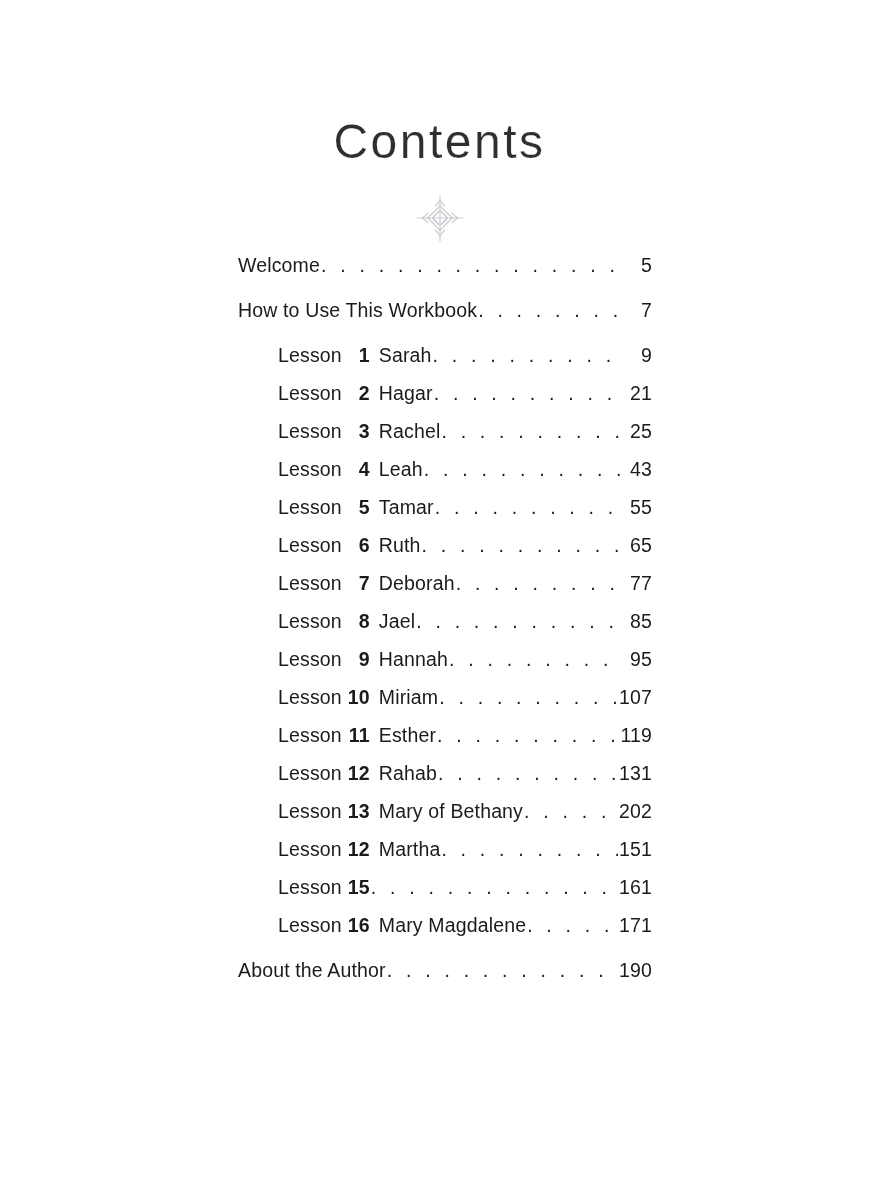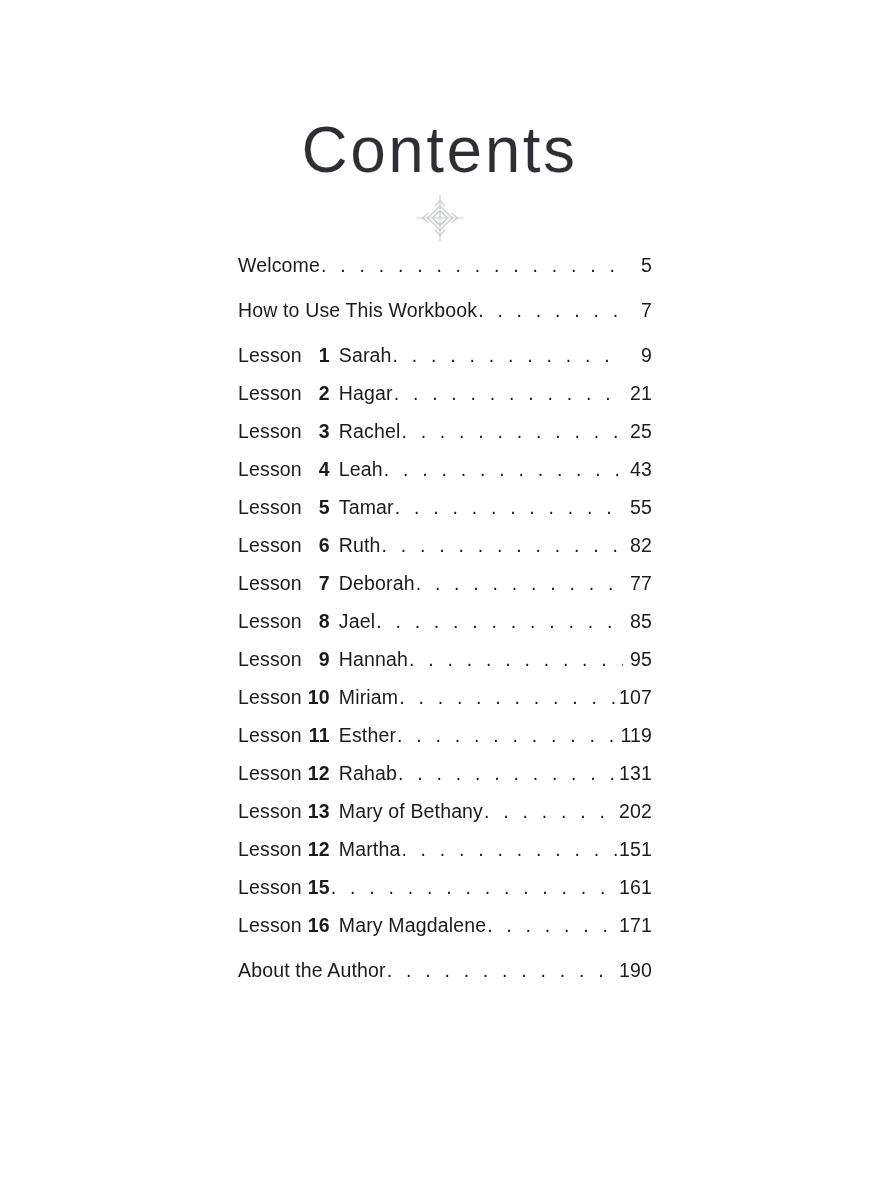--- a/index.html
+++ b/index.html
@@ -18,21 +18,21 @@
   }
 
   
   .toc-title {
     position: absolute;
     top: 118px;
     left: 0;
     width: 879px;
     text-align: center;
     font-family: "Liberation Sans", sans-serif;
-    font-size: 64px;
+    font-size: 48px;
     font-weight: 300;
     letter-spacing: 2.5px;
     color: #2f2f33;
     line-height: 1;
     -webkit-text-stroke: 0.2px #ffffff;
   }
 
   
   .ornament {
     position: absolute;
@@ -60,20 +60,21 @@
     font-weight: 400;
     letter-spacing: 0.15px;
     height: 30px;
   }
   .toc-row.gap-small { margin-bottom: 8px; }
   .toc-row.gap-large { margin-bottom: 15px; }
 
   .lesson-label {
     flex: 0 0 auto;
     white-space: pre;
+    margin-left: 40px;
   }
   .lesson-num {
     flex: 0 0 28px;
     text-align: right;
     font-weight: 700;
     white-space: pre;
   }
   .entry-title {
     flex: 0 0 auto;
     white-space: pre;
@@ -195,21 +196,21 @@
       <span class="entry-title">Tamar</span>
       <span class="leader"></span>
       <span class="page-num">55</span>
     </div>
 
     <div class="toc-row gap-small">
       <span class="lesson-label">Lesson</span>
       <span class="lesson-num">6</span>
       <span class="entry-title">Ruth</span>
       <span class="leader"></span>
-      <span class="page-num">82</span>
+      <span class="page-num">65</span>
     </div>
 
     <div class="toc-row gap-small">
       <span class="lesson-label">Lesson</span>
       <span class="lesson-num">7</span>
       <span class="entry-title">Deborah</span>
       <span class="leader"></span>
       <span class="page-num">77</span>
     </div>
 

